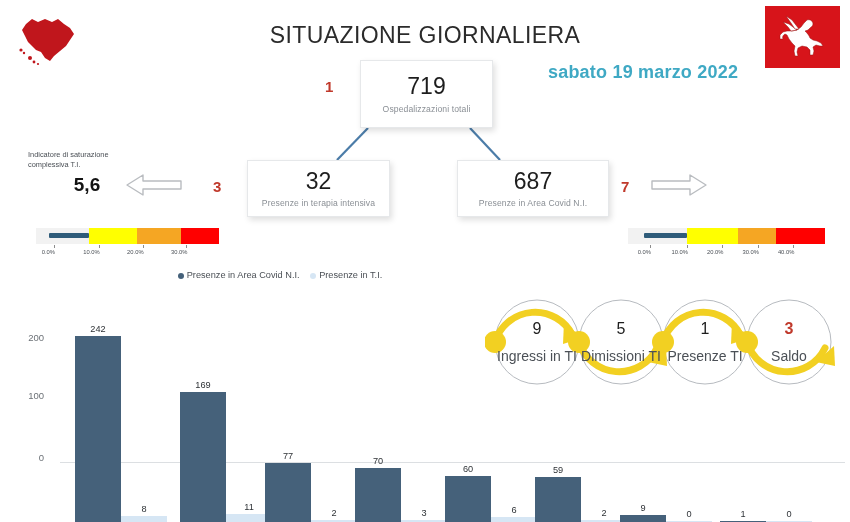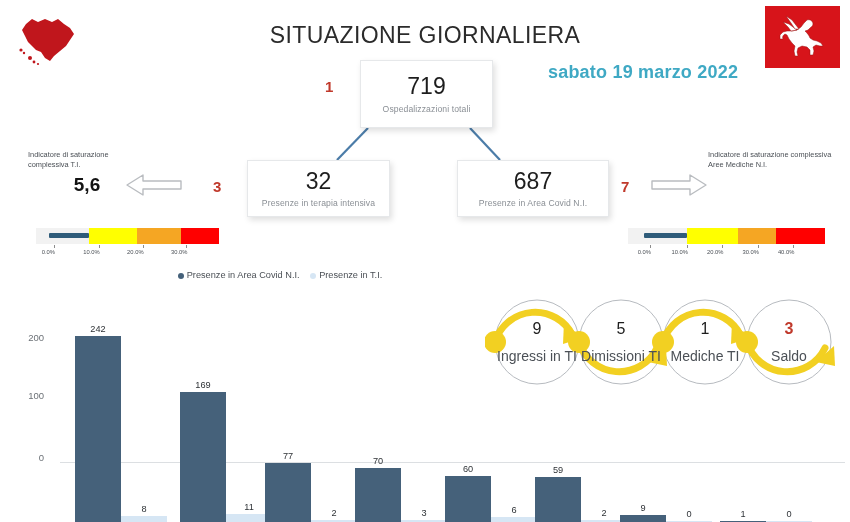--- a/index.html
+++ b/index.html
@@ -202,21 +202,20 @@
           </div>
         <div class="gauge-tick" style="left:78%">
             <div class="tk"></div>
             <div class="tl">30.0%</div>
           </div>
       </div>
     </div>
   </div>
 
   <div class="sat-block" id="sat-right">
-    <div class="sat-caption">Indicatore di saturazione complessiva Aree Mediche N.I.</div>
     <div class="arrow-wrap" id="arrow-right">
       <svg width="62" height="26" viewBox="0 0 62 26">
         <path d="M42 3 L58 13 L42 23 L42 17 L4 17 L4 9 L42 9 Z" fill="#ffffff" stroke="#b9bcc0" stroke-width="1.4" stroke-linejoin="round"></path>
       </svg>
     </div>
     <div class="gauge" id="gauge-right">
       <div class="gauge-bar">
         <div class="gauge-seg" style="width:30%;background:#f2f2f2;"></div>
         <div class="gauge-seg" style="width:26%;background:#ffff00;"></div>
         <div class="gauge-seg" style="width:19%;background:#f5a623;"></div>
@@ -362,21 +361,21 @@
     <div class="flow-node" style="left:10px; top:28px;">
       <div class="flow-num">9</div>
       <div class="flow-cap">Ingressi in TI</div>
     </div>
     <div class="flow-node" style="left:94px; top:28px;">
       <div class="flow-num">5</div>
       <div class="flow-cap">Dimissioni TI</div>
     </div>
     <div class="flow-node" style="left:178px; top:28px;">
       <div class="flow-num">1</div>
-      <div class="flow-cap">Mediche TI</div>
+      <div class="flow-cap">Presenze TI</div>
     </div>
     <div class="flow-node" style="left:262px; top:28px;">
       <div class="flow-num red">3</div>
       <div class="flow-cap">Saldo</div>
     </div>
   </div>
 
 </div>
 
 </body></html>

